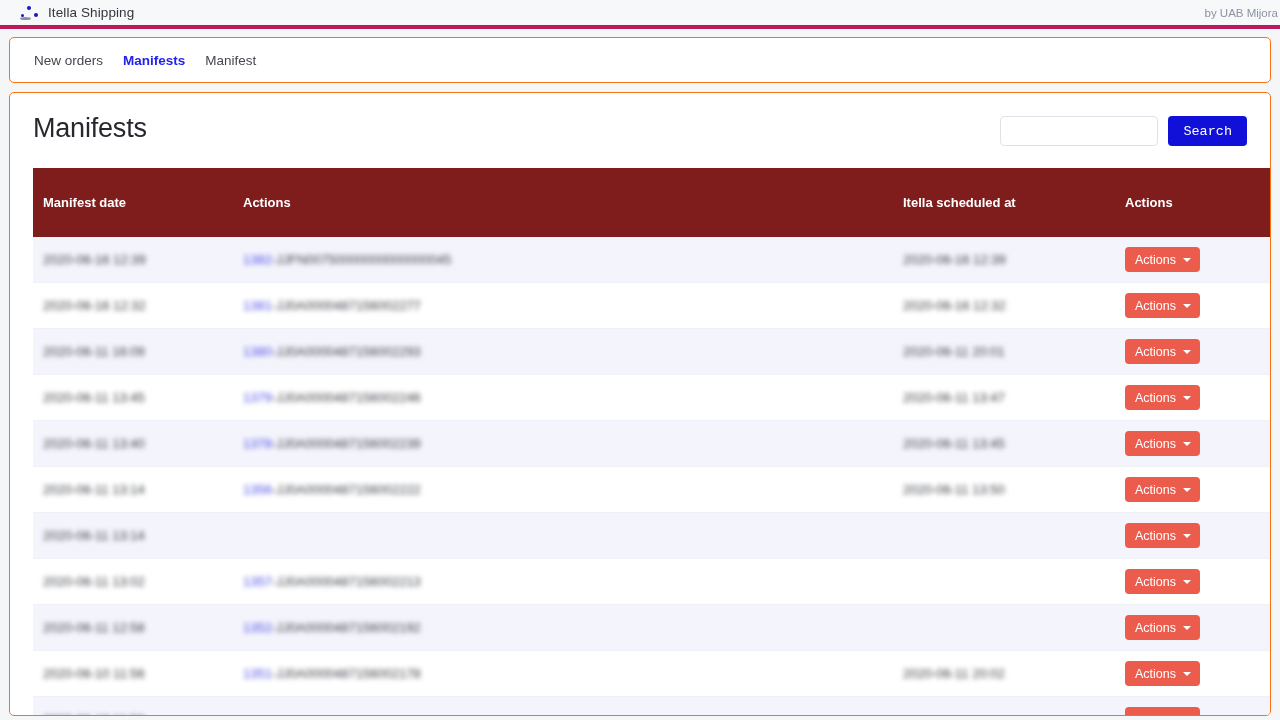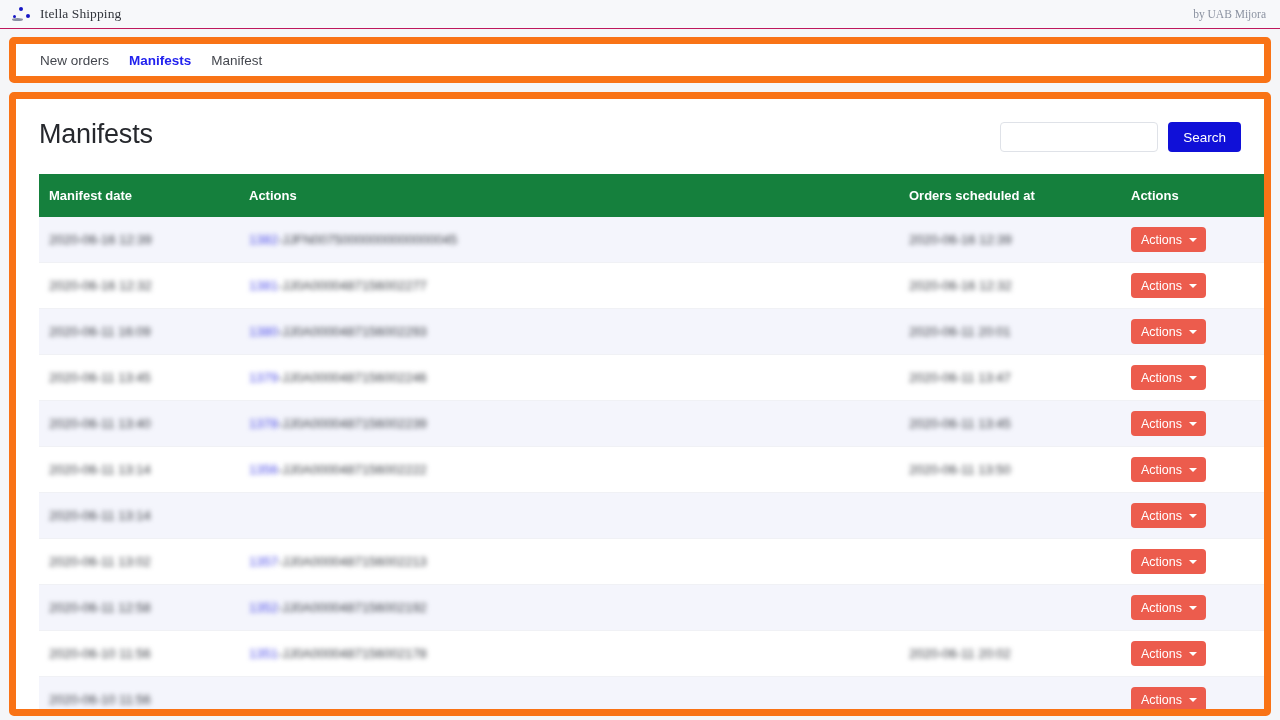--- a/index.html
+++ b/index.html
@@ -12,26 +12,25 @@
     overflow: hidden;
     background: #f5f6f8;
     font-family: "Liberation Sans", sans-serif;
     -webkit-font-smoothing: antialiased;
   }
 
   
   .topbar {
     height: 29px;
     background: #f7f8fa;
-    border-bottom: 1px solid #be185d;
-    display: flex;
-    align-items: center;
-    padding: 0 12px 0 12px;
+    border-bottom: 4px solid #be185d;
+    display: flex;
+    align-items: center;
+    padding: 0 12px 0 20px;
     position: relative;
-    font-family: Liberation Serif, serif;
   }
   .brand {
     display: flex;
     align-items: center;
     gap: 9px;
   }
   .brand-logo {
     width: 19px;
     height: 14px;
     position: relative;
@@ -48,34 +47,34 @@
   .d2 { width: 4px; height: 4px; left: 14px; top: 7px; }
   .d3 { width: 3px; height: 3px; left: 1px;  top: 8px; }
   .bar1 { width: 11px; height: 3px; left: 0px; top: 11px; border-radius: 1px; background: #8a8fa3 !important; }
   .brand-name {
     font-size: 13.5px;
     color: #33363d;
     letter-spacing: 0.1px;
   }
   .byline {
     position: absolute;
-    right: 14px;
+    right: 2px;
     top: 50%;
     transform: translateY(-50%);
     font-size: 11.5px;
     color: #8b92a1;
   }
 
   
   .page {
     padding: 8px 9px 0 9px;
   }
   .card {
     background: #ffffff;
-    border: 7px solid #f97316;
+    border: 1px solid #f97316;
     border-radius: 5px;
   }
 
   
   .navcard {
     height: 46px;
     display: flex;
     align-items: center;
     padding: 0 14px;
     margin-bottom: 9px;
@@ -134,36 +133,36 @@
   }
   .search-btn {
     height: 30px;
     padding: 0 15px;
     background: #1010d8;
     color: #fff;
     border: none;
     border-radius: 4px;
     font-size: 13.5px;
     cursor: pointer;
-    font-family: Liberation Sans, sans-serif;
+    font-family: Liberation Mono, monospace;
   }
 
   
   table.manifests {
     width: 100%;
     border-collapse: collapse;
     table-layout: fixed;
   }
   table.manifests thead th {
-    background: #15803d;
+    background: #7f1d1d;
     color: #ffffff;
     font-size: 13px;
     font-weight: 700;
     text-align: left;
-    padding: 14px 10px;
+    padding: 27px 10px;
     height: 36px;
   }
   th.c-date   { width: 200px; padding-left: 12px; }
   th.c-orders { width: 660px; }
   th.c-pickup { width: 222px; }
   th.c-act    { width: 175px; }
 
   table.manifests tbody td {
     font-size: 13px;
     color: #3a3d44;
@@ -238,21 +237,21 @@
         <input class="search-input" type="text" placeholder="" style="">
         <button class="search-btn">Search</button>
       </div>
     </div>
 
     <table class="manifests">
       <thead>
         <tr>
           <th class="c-date">Manifest date</th>
           <th class="c-orders">Actions</th>
-          <th class="c-pickup">Orders scheduled at</th>
+          <th class="c-pickup">Itella scheduled at</th>
           <th class="c-act">Actions</th>
         </tr>
       </thead>
       <tbody id="tbody">
           <tr>
             <td class="c-date"><span class="blur">2020-06-16 12:39</span></td>
             <td><span class="blur ord-link">1382</span><span class="blur ord-sep"> - </span><span class="blur ord-trk">JJFN00750000000000000045</span></td>
             <td><span class="blur">2020-06-16 12:39</span></td>
             <td><button class="actions-btn">
                 <span>Actions</span>

